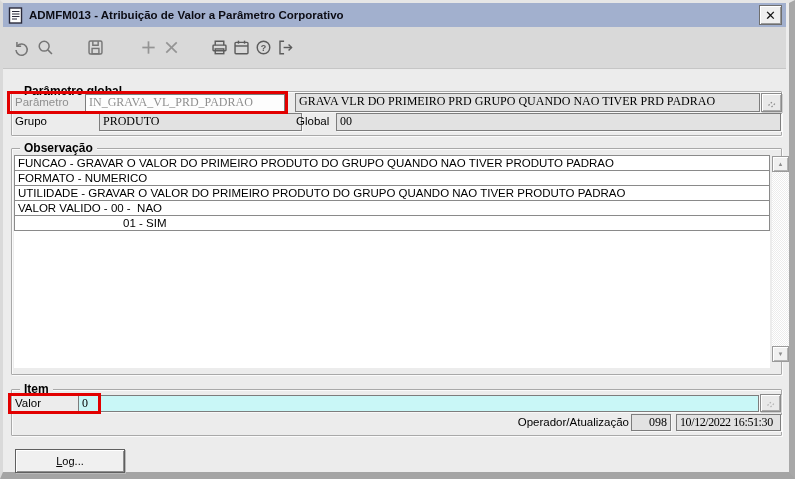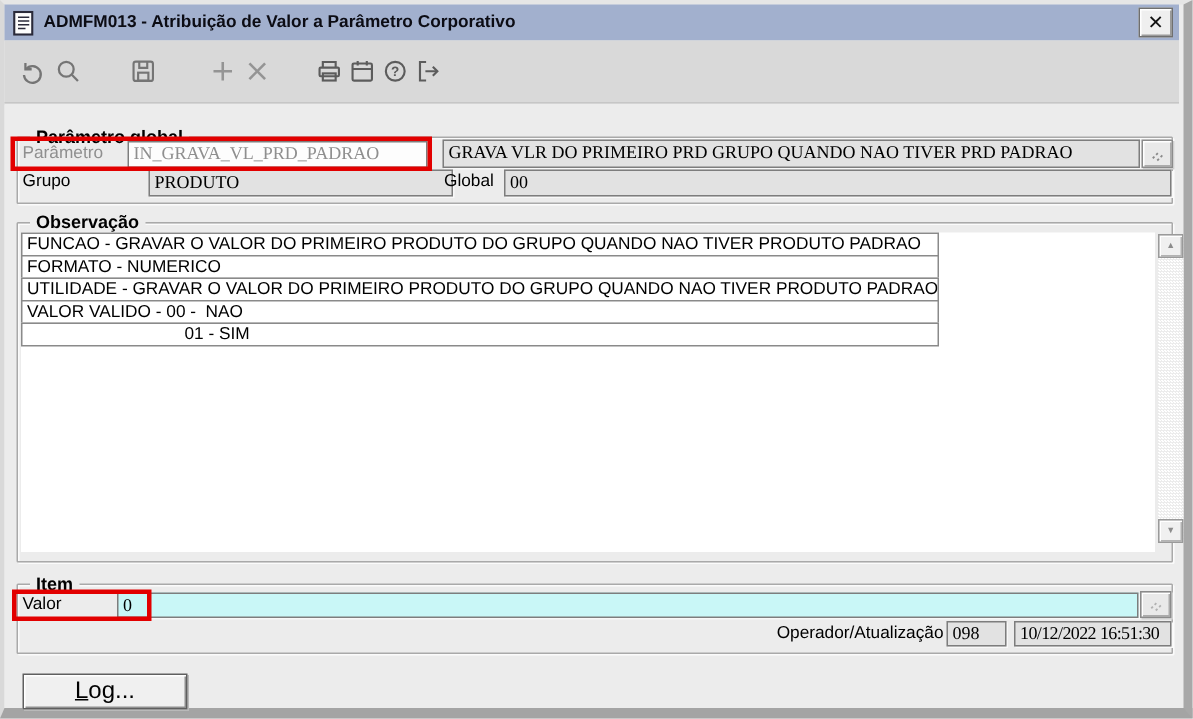--- a/index.html
+++ b/index.html
@@ -37,52 +37,52 @@
   }
   .flabel { position:absolute; font-size:11.5px; white-space:nowrap; }
   .field {
     position:absolute; background:#e2e2e2; border:1px solid #7d7d7d;
     box-shadow: 1px 1px 0 #f8f8f8; font-size:12px; line-height:15px;
     padding:0 3px; white-space:nowrap; overflow:hidden;font-family:Liberation Serif, serif;
   }
   .field.white { background:#fdfdfd; }
   .field.gray-text { color:#8f8f8f; }
   .field.cyan { background:#c9f7f7; }
-  .field.right { text-align:left; }
+  .field.right { text-align:right; }
   .hatch-btn {
     position:absolute; width:21px; height:19px; background:#e9e9e9;
     border:1px solid #8b8b8b; box-shadow: inset 1px 1px 0 #ffffff, inset -1px -1px 0 #ababab, 1px 1px 0 #cfcfcf;
     display:flex; align-items:center; justify-content:center;
   }
   .redbox { position:absolute; border:3px solid #e20000; background:transparent; z-index:20; pointer-events:none; }
 
   .obs-inner { position:absolute; left:2px; top:6px; width:756px; height:213px; background:#fff; }
   .obs-row {
-    position:relative; width:612px; height:16px; background:#fff;
+    position:relative; width:756px; height:16px; background:#fff;
     border:1px solid #8a8a8a; margin-top:-1px; font-size:11.5px; line-height:14px;
     padding:0 3px; white-space:pre; overflow:hidden;
   }
   .obs-row:first-child { margin-top:0; }
   .obs-row.indent { padding-left:108px; }
 
   .scrollbar { position:absolute; left:760px; top:7px; width:17px; height:206px;
     background: repeating-conic-gradient(#ffffff 0% 25%, #ececec 0% 50%) 0 0 / 2px 2px; }
   .sb-btn {
     position:absolute; left:0; width:17px; height:16px; background:#f0f0f0;
     border:1px solid #9a9a9a; box-shadow: inset 1px 1px 0 #ffffff, inset -1px -1px 0 #b3b3b3;
     display:flex; align-items:center; justify-content:center;
     font-size:6px; color:#8c8c8c;
   }
   .sb-up { top:0; } .sb-down { bottom:0; }
 
   .log-btn {
     position:absolute; left:12px; top:379px; width:110px; height:24px;
     background:#f0f0f0; border:1px solid #5f5f5f;
     box-shadow: inset 1px 1px 0 #ffffff, inset -1px -1px 0 #8f8f8f, 1px 1px 0 #b9b9b9;
-    display:flex; align-items:center; justify-content:center; font-size:16px;
+    display:flex; align-items:center; justify-content:center; font-size:11px;
   }
   .log-btn .mn { text-decoration:underline; }
   svg { display:block; }
 </style>
 </head>
 <body>
 
 <div class="window">
 
   <div class="titlebar">

